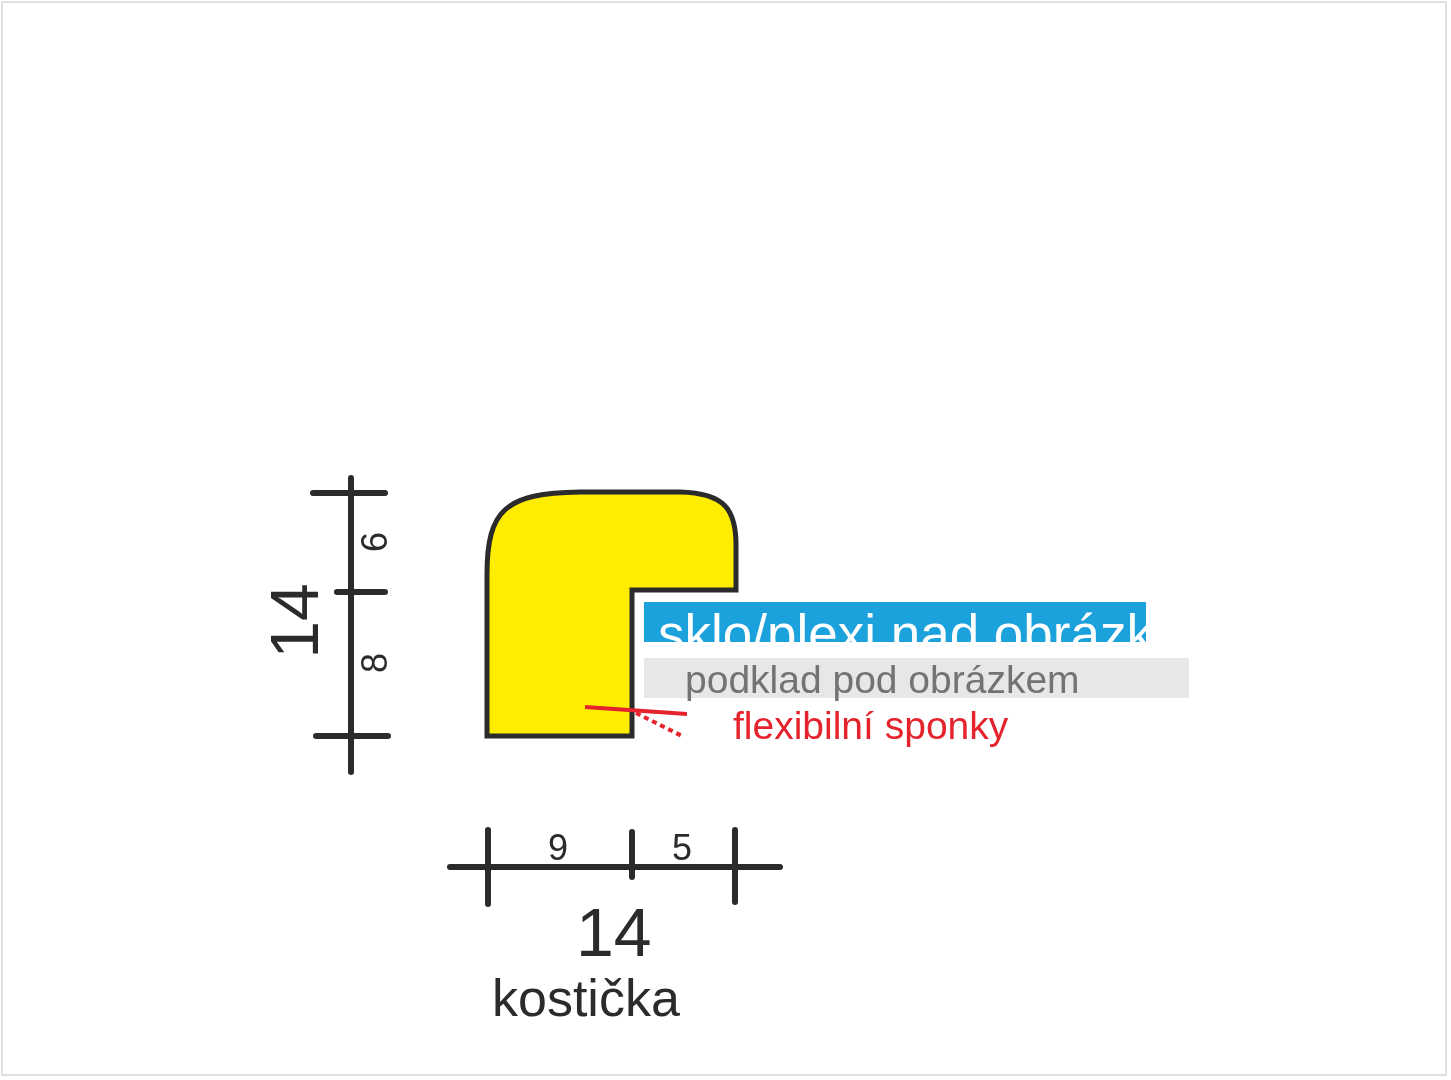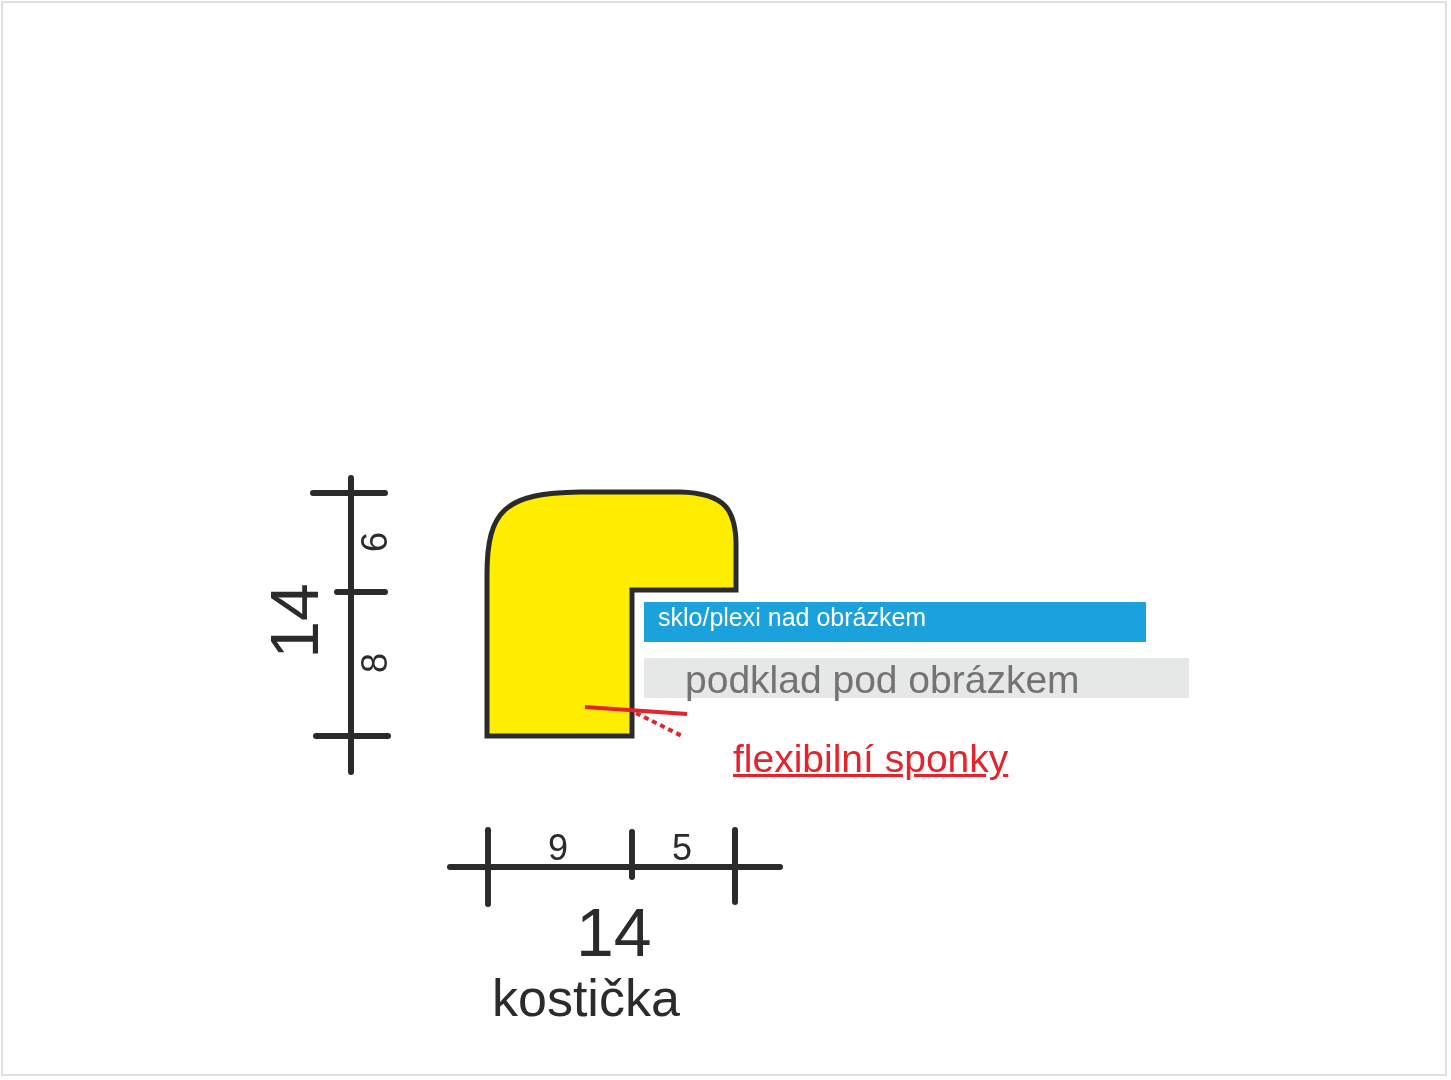--- a/index.html
+++ b/index.html
@@ -5,24 +5,24 @@
     html, body { margin: 0; padding: 0; background: #ffffff; }
     body { width: 1451px; height: 1080px; position: relative; overflow: hidden; font-family: "Liberation Sans", sans-serif; }
     .frame { position: absolute; left: 1px; top: 1px; width: 1446px; height: 1075px; border: 2px solid #e0e0e0; box-sizing: border-box; background: #fff; }
     svg.diagram { position: absolute; left: 0; top: 0; }
     .lbl { position: absolute; white-space: nowrap; line-height: 1; }
     .dim-small { font-size: 36px; color: #2b2b2b; }
     .dim-big { font-size: 68px; color: #2b2b2b; }
     .title { font-size: 52px; color: #2b2b2b; }
     .vert { transform-origin: center center; transform: rotate(-90deg); }
     .tag-glass { position: absolute; left: 644px; top: 602px; width: 502px; height: 40px; background: #1ba1dc; }
-    .tag-glass span { position: absolute; left: 14px; top: 1px; font-size: 25px; color: #ffffff; white-space: nowrap; text-align: right; }
+    .tag-glass span { position: absolute; left: 14px; top: 1px; font-size: 53px; color: #ffffff; white-space: nowrap; text-align: right; }
     .tag-backing { position: absolute; left: 644px; top: 658px; width: 545px; height: 40px; background: #e6e7e7; }
     .tag-backing span { position: absolute; left: 41px; top: 0px; font-size: 39px; color: #737373; white-space: nowrap; }
-    .tag-clips { position: absolute; left: 733px; top: 737px; font-size: 39px; color: #e4232d; white-space: nowrap; text-decoration: underline; }
+    .tag-clips { position: absolute; left: 733px; top: 704px; font-size: 39px; color: #e4232d; white-space: nowrap; }
   </style>
 </head>
 <body>
 
 <div class="frame"></div>
 
 <svg class="diagram" width="1451" height="1080" viewBox="0 0 1451 1080">
 
   <g stroke="#2b2b2b" stroke-width="6" stroke-linecap="round" fill="none">
     <line x1="351" y1="478" x2="351" y2="772"></line>

